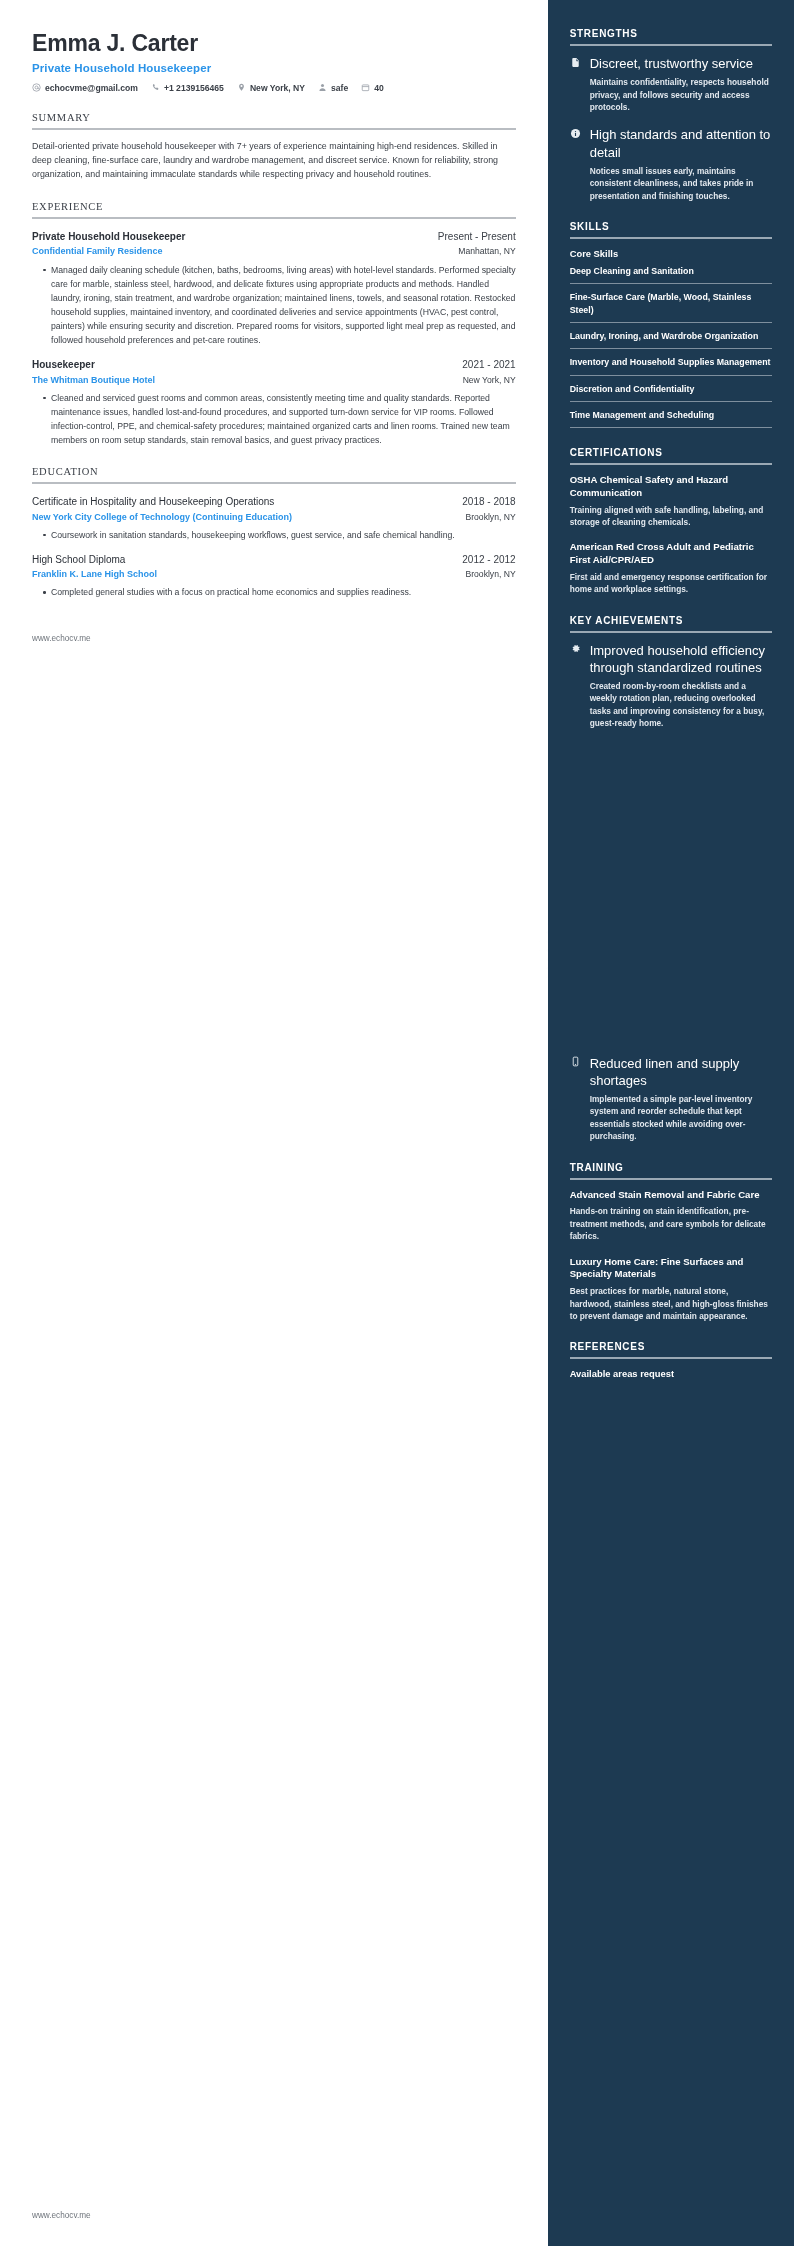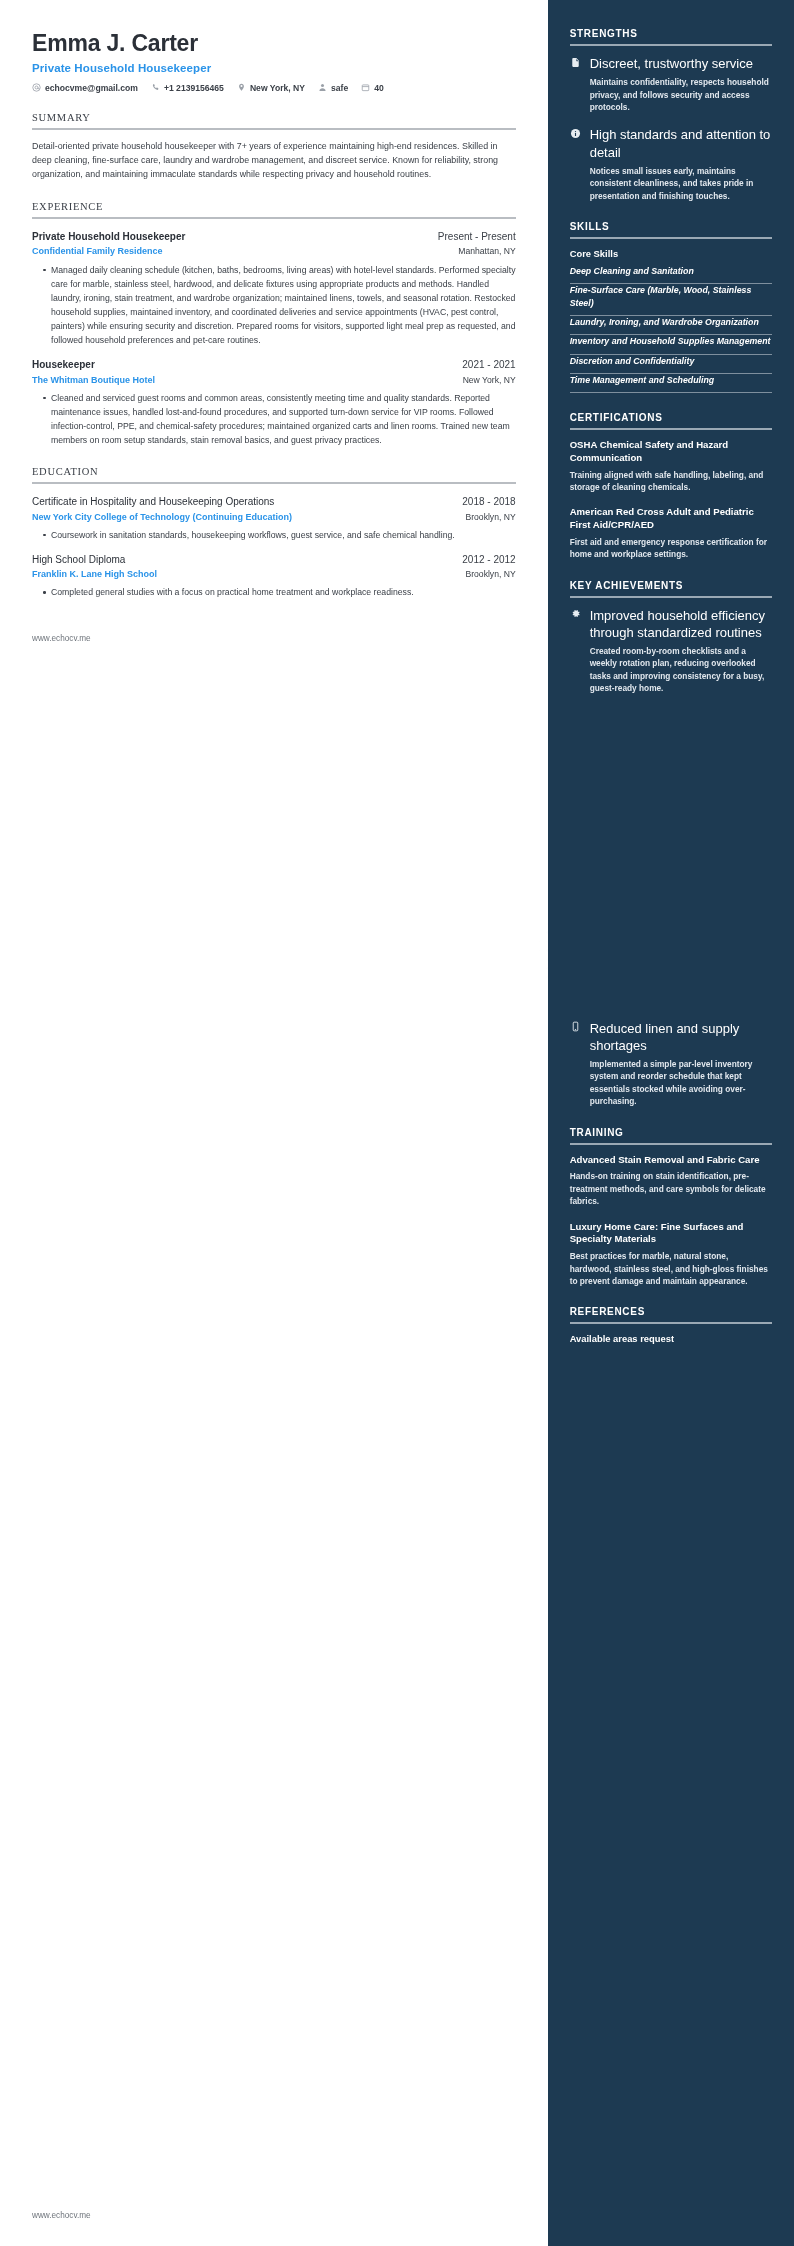--- a/index.html
+++ b/index.html
@@ -231,22 +231,22 @@
     font-weight: 700;
     color: #ffffff;
     margin-bottom: 6px;
   }
   .skill-item {
     font-size: 8.8px;
     font-weight: 700;
     line-height: 1.4;
     color: #ffffff;
     padding-bottom: 6px;
+    margin-bottom: 7px;
     border-bottom: 1px solid #7e8f9e;
-    font-style: italic;
   }
   .skill-item:last-child { border-bottom: 1px solid #7e8f9e; }
 
   .blk { margin-bottom: 13px; }
   .blk:last-child { margin-bottom: 0; }
   .blk-title {
     font-size: 9.6px;
     font-weight: 700;
     line-height: 1.32;
     color: #ffffff;
@@ -391,21 +391,21 @@
       <div class="entry">
         <div class="entry-top">
           <div class="entry-title reg">High School Diploma</div>
           <div class="entry-dates">2012  -  2012</div>
         </div>
         <div class="entry-sub">
           <div class="entry-org">Franklin K. Lane High School</div>
           <div class="entry-loc">Brooklyn, NY</div>
         </div>
         <ul class="bullets">
-          <li>Completed general studies with a focus on practical home treatment and workplace readiness.</li>
+          <li>Completed general studies with a focus on practical home economics and supplies readiness.</li>
         </ul>
       </div>
     </div>
 
     <div class="main-footer">www.echocv.me</div>
   </div>
 
   <div class="sidebar">
 
     <div class="side-sec">

